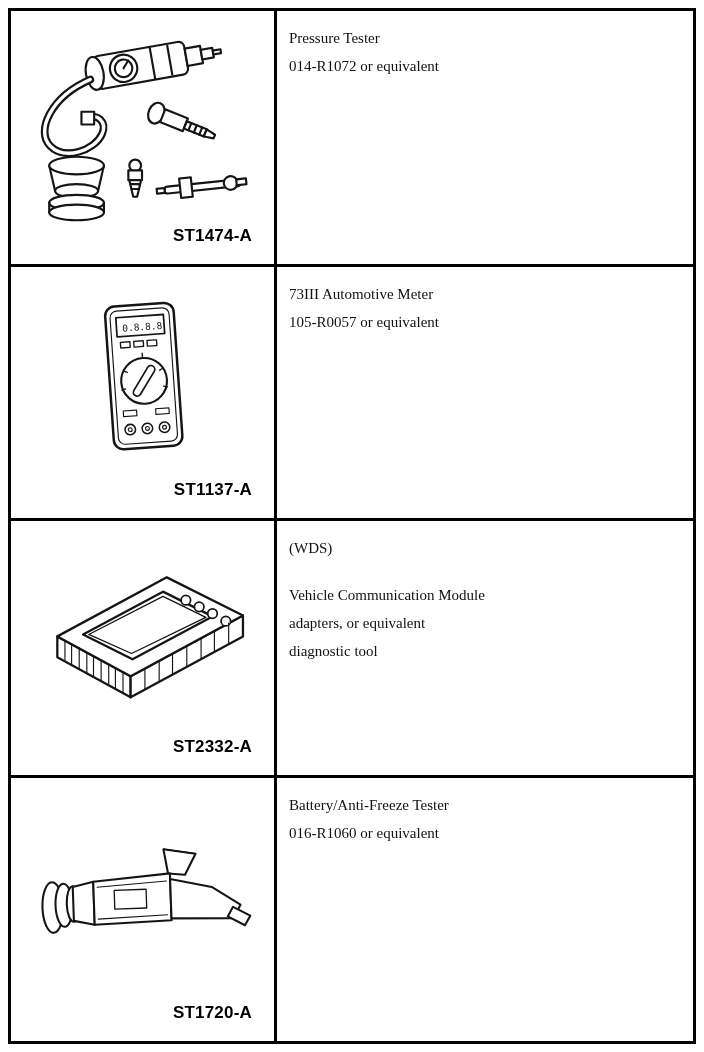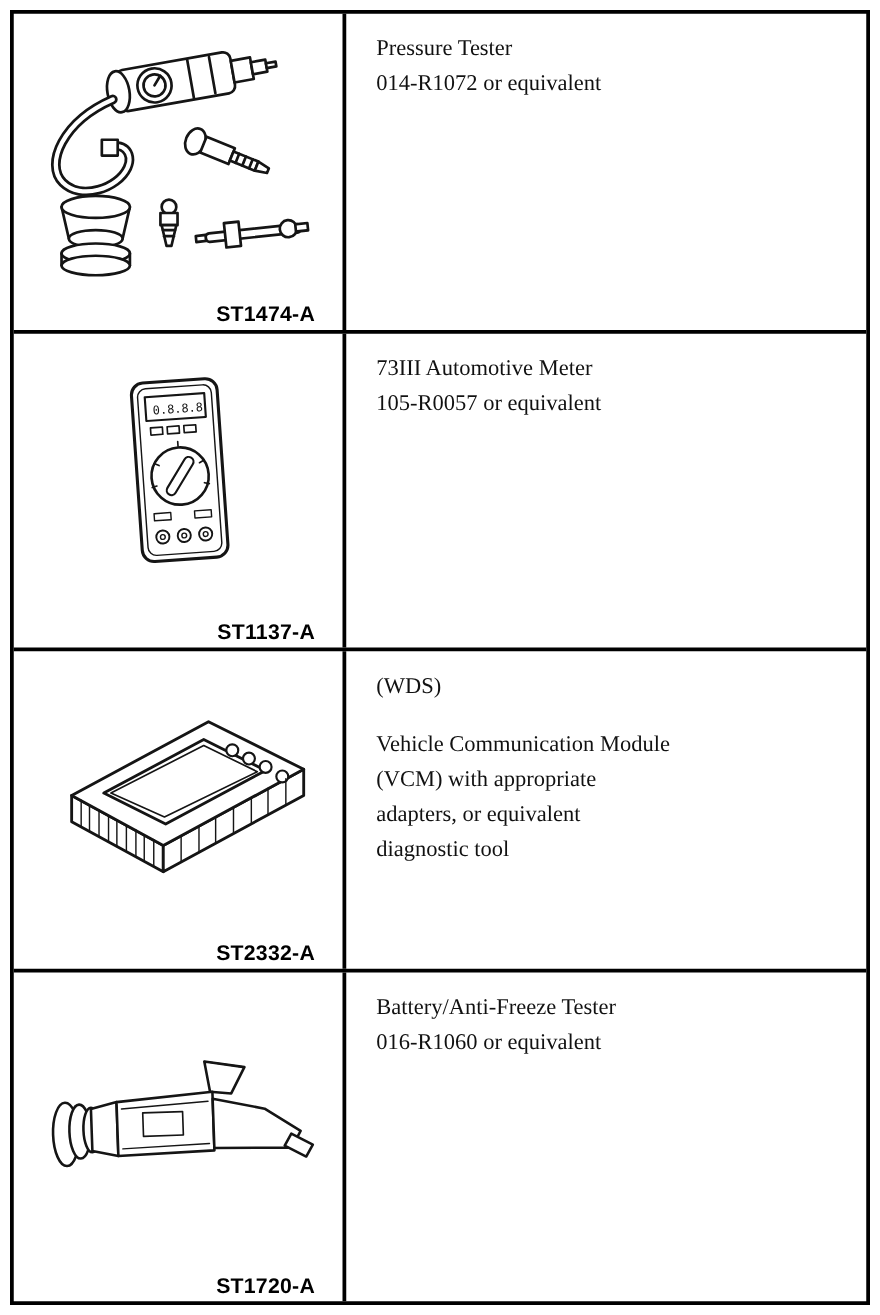--- a/index.html
+++ b/index.html
@@ -22,29 +22,29 @@
   .row:nth-child(4){ height:263px; border-bottom:none; }
   .cell-left {
     width:266px;
     border-right:3px solid #000;
     position:relative;
     display:flex; align-items:center; justify-content:center;
     padding-bottom:28px;
   }
   .art { line-height:0; }
   .code {
-    position:absolute; bottom:2px; right:22px;
+    position:absolute; bottom:18px; right:22px;
     font-family:"Liberation Sans", sans-serif;
     font-weight:bold; font-size:17px; letter-spacing:.2px;
     color:#000;
   }
   .cell-right {
     flex:1;
-    padding:13px 8px 0 24px;
-    font-size:18px;
+    padding:13px 8px 0 12px;
+    font-size:15px;
     line-height:28px;
   }
   .para + .para { margin-top:19px; }
   svg { display:block; }
 </style>
 </head>
 <body>
 
 <div class="page">
   <div class="tools-table">
@@ -197,21 +197,20 @@
           </svg>
         </div>
         <div class="code">ST2332-A</div>
       </div>
       <div class="cell-right">
         <div class="para">
           <div>(WDS)</div>
         </div>
         <div class="para">
           <div>Vehicle Communication Module</div>
-          <div>(VCM) with appropriate</div>
           <div>adapters, or equivalent</div>
           <div>diagnostic tool</div>
         </div>
       </div>
     </div>
 
     <div class="row">
       <div class="cell-left">
         <div class="art">
           <svg width="230" height="122" viewBox="0 0 245 130" fill="none" stroke="#151515" stroke-width="2.2" stroke-linejoin="round" stroke-linecap="round">

